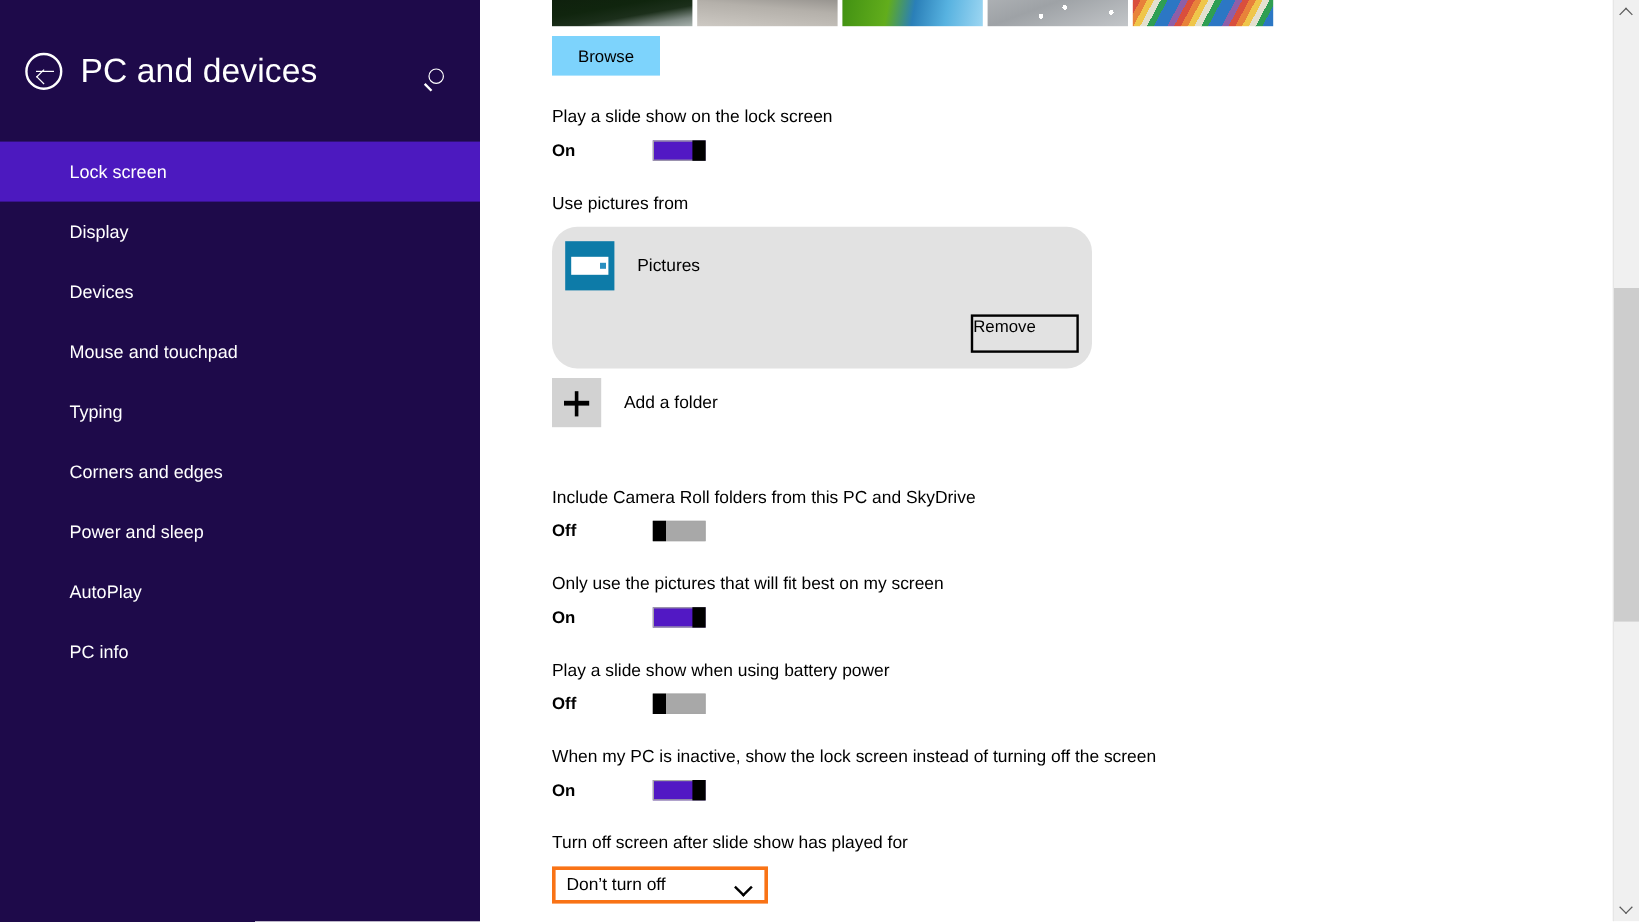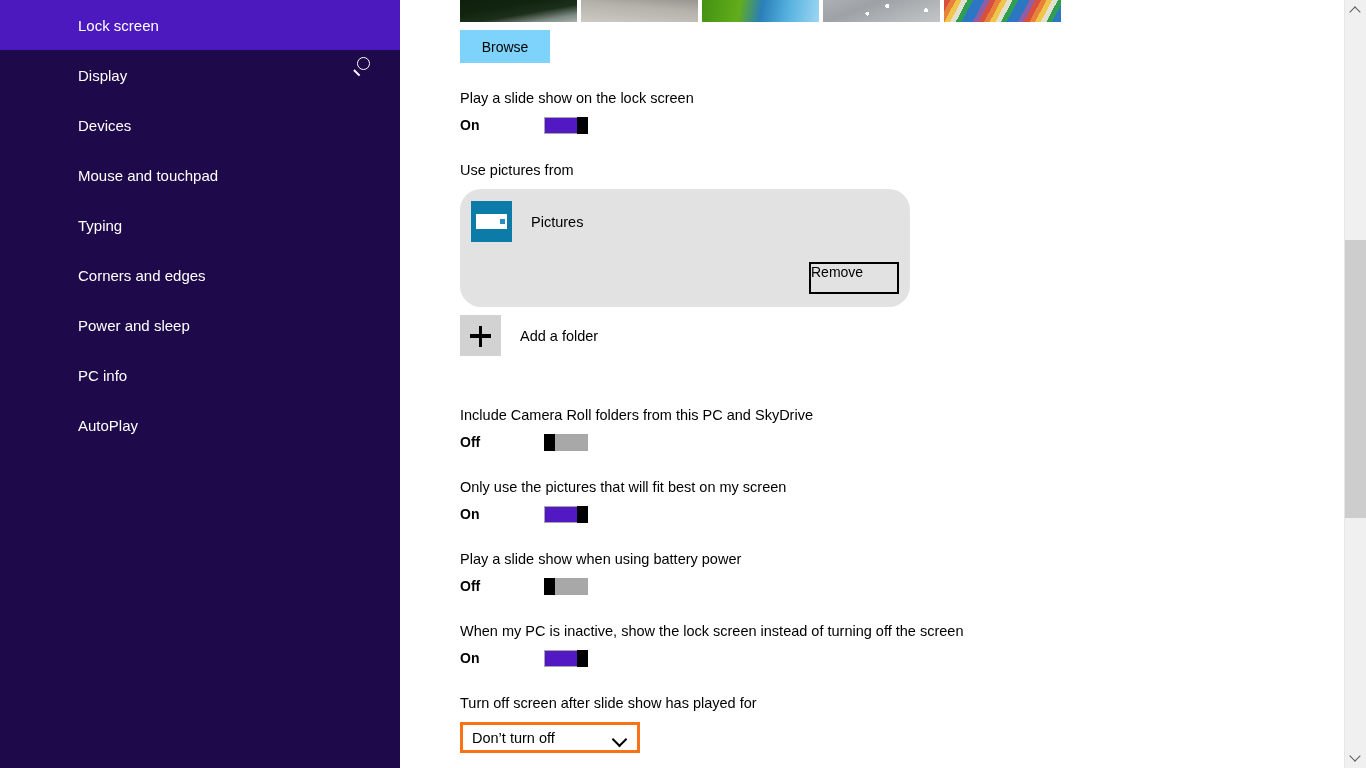--- a/index.html
+++ b/index.html
@@ -107,21 +107,21 @@
   }
 
   .nav-list {
     list-style: none;
   }
 
   .nav-item {
     height: 50px;
     display: flex;
     align-items: center;
-    padding-left: 78px;
+    padding-left: 58px;
     color: #ffffff;
     font-size: 15px;
     font-weight: 400;
     cursor: pointer;
     white-space: nowrap;
   }
   .nav-item.selected {
     background: #4c19bf;
   }
 
@@ -401,20 +401,27 @@
 
   .spacer-24 { height: 24px; }
 </style>
 </head>
 <body>
 
 <div id="app">
 
   <div class="sidebar">
 
+    <div class="sidebar-header">
+      <div class="back-button">
+        <span class="arrow-shaft"></span>
+        <span class="arrow-head"></span>
+      </div>
+      <div class="sidebar-title">PC and devices</div>
+    </div>
 
     <div class="search-icon-btn">
       <span class="lens"></span>
       <span class="handle"></span>
     </div>
 
     <ul class="nav-list">
       <li class="nav-item selected">
         <span>Lock screen</span>
       </li>
@@ -430,24 +437,24 @@
       <li class="nav-item">
         <span>Typing</span>
       </li>
       <li class="nav-item">
         <span>Corners and edges</span>
       </li>
       <li class="nav-item">
         <span>Power and sleep</span>
       </li>
       <li class="nav-item">
+        <span>AutoPlay</span>
+      </li>
+      <li class="nav-item">
         <span>PC info</span>
-      </li>
-      <li class="nav-item">
-        <span>AutoPlay</span>
       </li>
     </ul>
   </div>
 
   <div class="main">
     <div class="content">
 
       <div class="thumb-strip">
         <div class="thumb thumb-1"></div>
         <div class="thumb thumb-2"></div>

